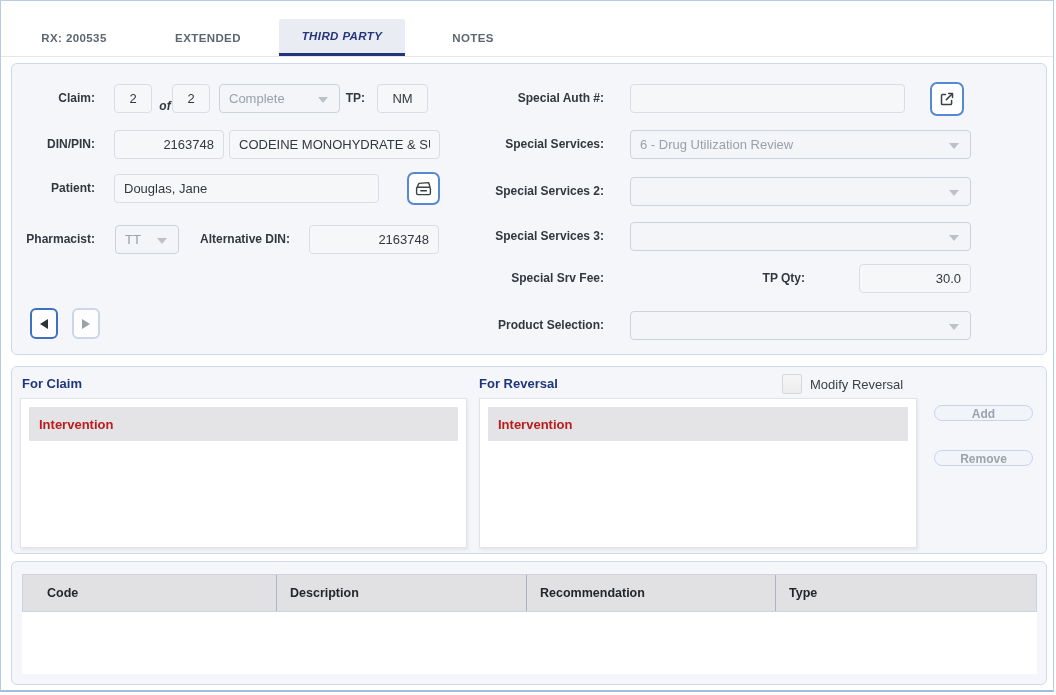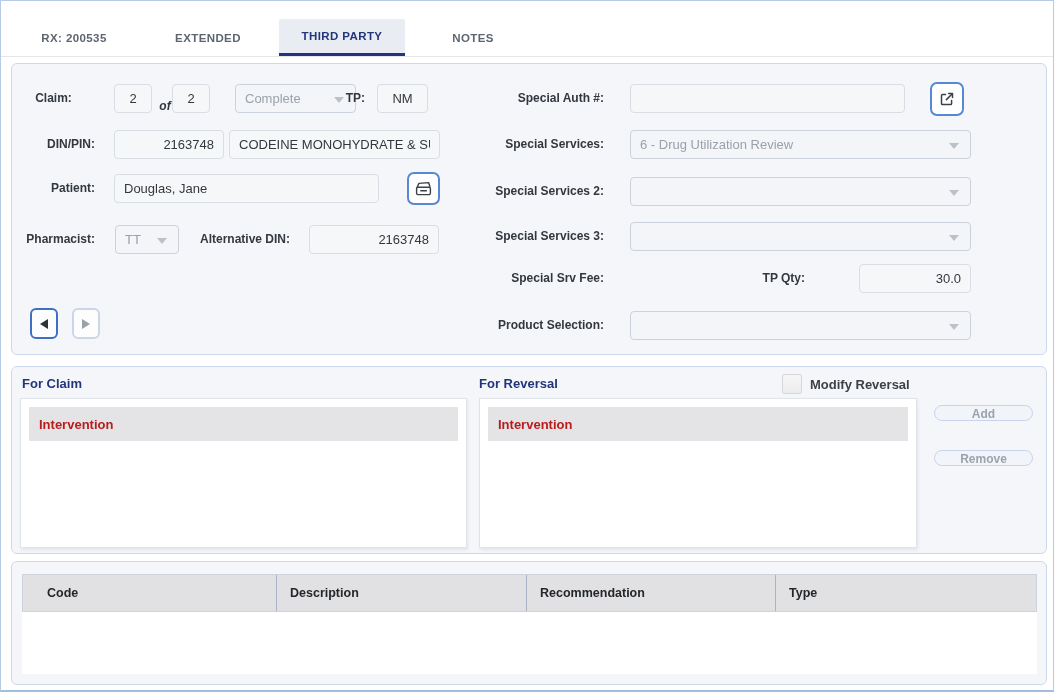--- a/index.html
+++ b/index.html
@@ -168,21 +168,21 @@
     height: 20px;
     background: linear-gradient(#f6f6f6, #ececec);
     border: 1px solid #d7d7d7;
     border-radius: 2px;
     cursor: pointer;
   }
   .chk-label {
     position: absolute;
     font-size: 13px;
     color: #3c4147;
-    font-weight: bold;
+    font-weight: normal;
   }
   .btn {
     position: absolute;
     width: 99px;
     height: 16px;
     background: #f1f4f9;
     border: 1px solid #c9d4ec;
     border-radius: 9px;
     color: #9ba3ad;
     font-family: "Liberation Sans", sans-serif;
@@ -220,35 +220,35 @@
 <body>
 
 <div class="window">
 
   <div class="tab" style="left:28px;width:90px;">
     <span>RX: 200535</span>
   </div>
   <div class="tab" style="left:163px;width:88px;">
     <span>EXTENDED</span>
   </div>
-  <div class="tab active" style="left:278px;width:126px;">
+  <div class="tab active" style="left:278px;width:126px;font-style:italic;">
     <span>THIRD PARTY</span>
   </div>
   <div class="tab" style="left:436px;width:72px;">
     <span>NOTES</span>
   </div>
   <div class="tabline"></div>
 
   <div class="panel" style="left:10px;top:62px;width:1036px;height:292px;">
 
-    <div class="lbl" style="left:0;top:27px;width:83px;text-align:center;">Claim:</div>
+    <div class="lbl" style="left:0;top:27px;width:83px;">Claim:</div>
     <input class="inp center" style="left: 102px; top: 20px; width: 38px;" value="2">
     <div class="lbl center" style="left:142px;top:35px;width:22px;font-style:italic;">of</div>
     <input class="inp center" style="left: 160px; top: 20px; width: 38px;" value="2">
-    <div class="sel" style="left:223px;top:20px;width:121px;">
+    <div class="sel" style="left:207px;top:20px;width:121px;">
       <span>Complete</span>
     </div>
     <div class="lbl" style="left:330px;top:27px;width:23px;">TP:</div>
     <input class="inp center" style="left: 365px; top: 20px; width: 51px;" value="NM">
 
     <div class="lbl" style="left:0;top:73px;width:83px;">DIN/PIN:</div>
     <input class="inp right" style="left: 102px; top: 66px; width: 110px;" value="2163748">
     <input class="inp" style="left: 217px; top: 66px; width: 211px;" value="CODEINE MONOHYDRATE &amp; SULFA">
 
     <div class="lbl" style="left:0;top:117px;width:83px;">Patient:</div>

